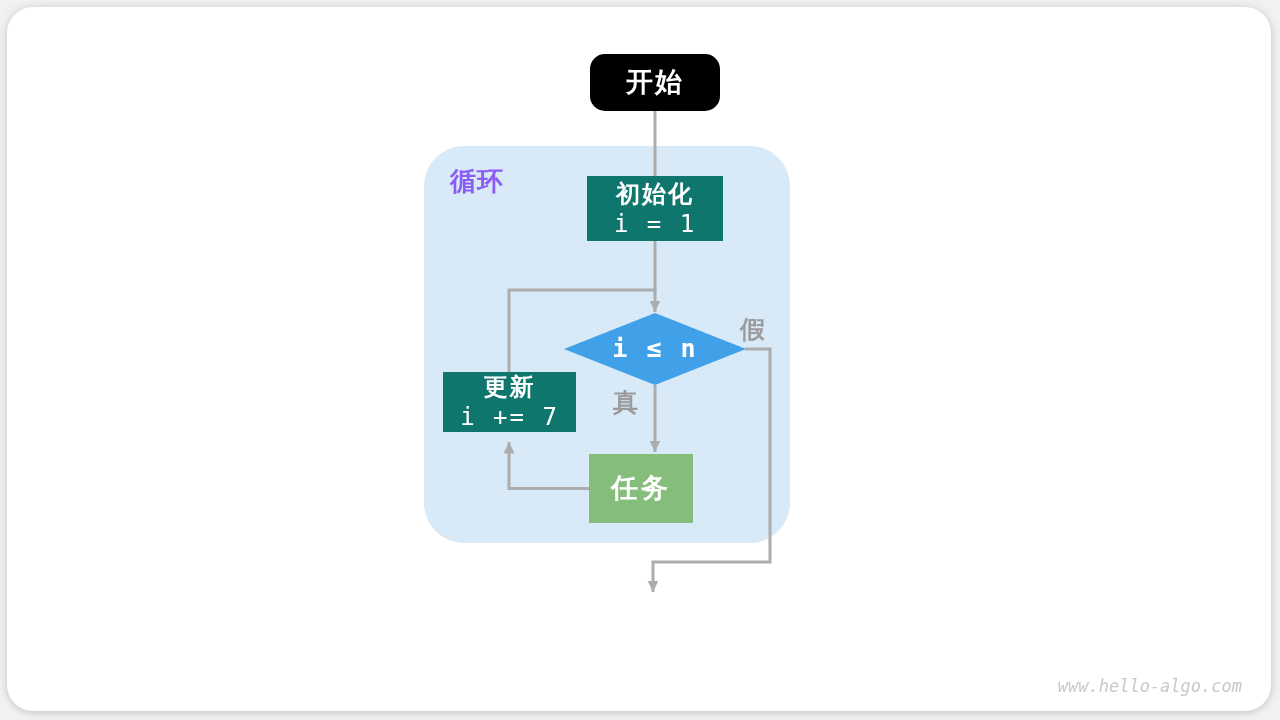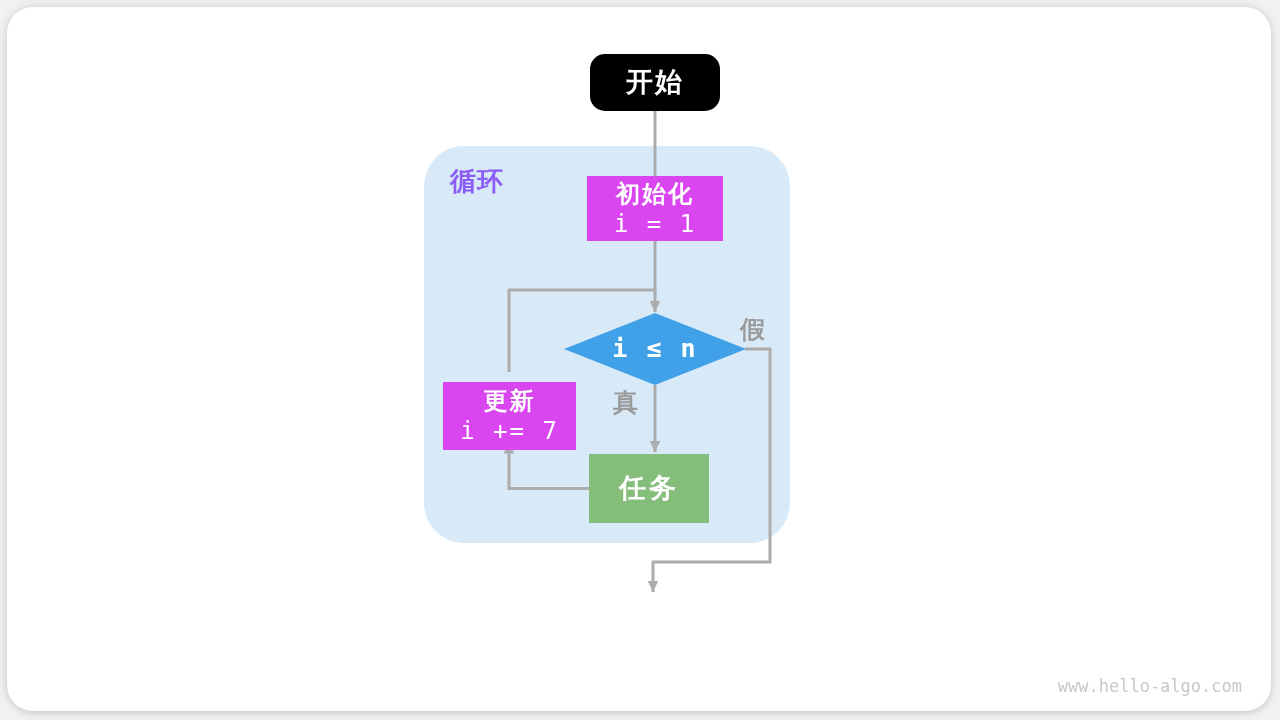--- a/index.html
+++ b/index.html
@@ -61,45 +61,45 @@
   .terminal {
     background: #000000;
     border-radius: 15px;
     font-size: 27px;
     font-weight: bold;
     letter-spacing: 2px;
   }
   .node-start { left: 590px; top: 54px;  width: 130px; height: 57px; }
   .node-end   { left: 590px; top: 594px; width: 130px; height: 58px; }
   .process {
-    background: #d946ef;
+    background: #0f766e;
     font-weight: bold;
   }
   .node-init   { left: 587px; top: 176px; width: 136px; height: 65px; }
-  .node-update { left: 443px; top: 372px; width: 133px; height: 68px; margin-top: 10px; }
+  .node-update { left: 443px; top: 372px; width: 133px; height: 60px; }
   .process .zh { font-size: 24px; letter-spacing: 2px; }
   .process .code {
     font-family: "DejaVu Sans Mono", "Liberation Mono", monospace;
     font-size: 24px;
     font-weight: normal;
     letter-spacing: 2px;
   }
   .node-decision {
     left: 564px; top: 313px;
     width: 182px; height: 72px;
     background: #41A1E8;
     clip-path: polygon(50% 0, 100% 50%, 50% 100%, 0 50%);
     font-family: "DejaVu Sans Mono", "Liberation Mono", monospace;
     font-size: 25px;
     font-weight: bold;
     letter-spacing: 2px;
   }
   .node-task {
     left: 589px; top: 454px;
-    width: 120px; height: 69px;
+    width: 104px; height: 69px;
     background: #85BD7A;
     font-size: 27px;
     font-weight: bold;
     letter-spacing: 3px;
   }
   .edge-label {
     position: absolute;
     font-size: 25px;
     font-weight: bold;
     color: #9B9B9B;
@@ -107,20 +107,21 @@
   }
   .label-false { left: 740px; top: 313px; }
   .label-true  { left: 613px; top: 386px; }
   .watermark {
     position: absolute;
     right: 38px; top: 676px;
     font-family: "DejaVu Sans Mono", "Liberation Mono", monospace;
     font-size: 17px;
     color: #C8C8C8;
     z-index: 3;
+    font-style: italic;
   }
 </style>
 </head>
 <body>
 
 <div class="canvas">
   <div class="card"></div>
 
   <div class="loop-container"></div>
   <span class="loop-label">循环</span>

